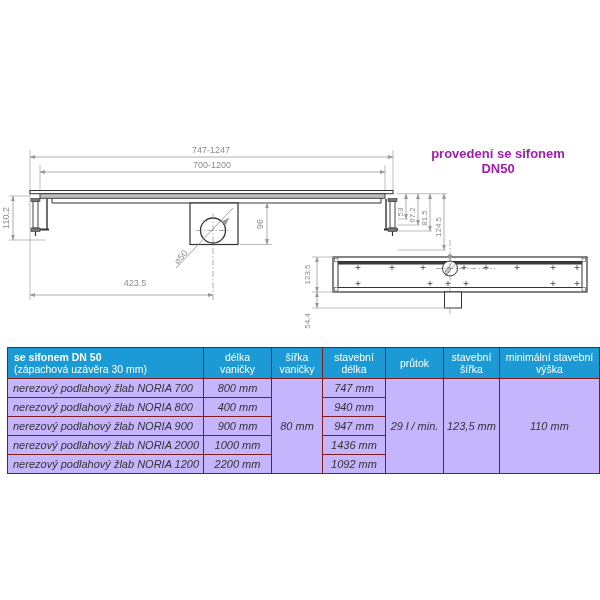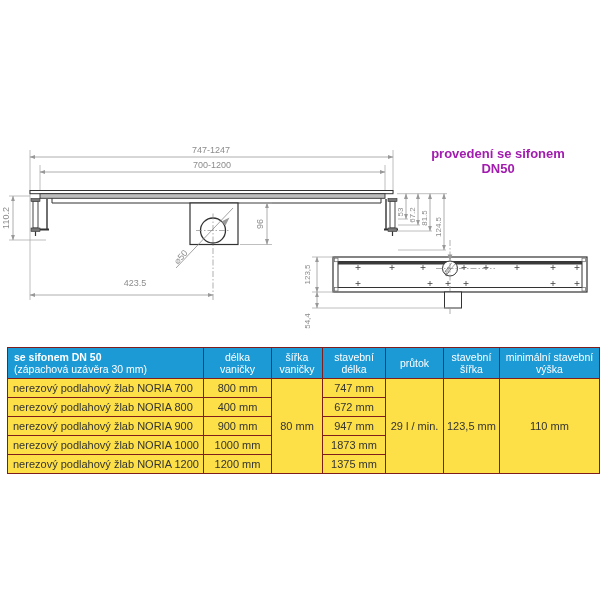--- a/index.html
+++ b/index.html
@@ -14,21 +14,21 @@
     font-size:13px;font-weight:bold;text-align:center;}
   
   #specTable{position:absolute;left:7px;top:347px;border-collapse:collapse;table-layout:fixed;
     font-size:11px;color:#333;}
   #specTable td,#specTable th{border:1px solid #7f1d1d;padding:0 3px;overflow:hidden;white-space:nowrap;}
   #specTable thead th{background:#1b9ad6;color:#ffffff;font-weight:normal;height:30px;
     font-size:10.5px;line-height:12px;text-align:center;vertical-align:middle;}
   #specTable thead th.titlecell{text-align:left;padding-left:6px;}
   #specTable thead .hl1{font-weight:bold;display:block;}
   #specTable thead .hl2{font-weight:normal;display:block;}
-  #specTable tbody td{height:18px;text-align:center;background:#fde047;}
+  #specTable tbody td{height:18px;text-align:center;background:#c4b5fd;font-style:italic;}
   #specTable tbody td.namecell{text-align:left;padding-left:5px;}
 </style>
 </head>
 <body>
 
 <div id="stage">
 
   <svg id="drawingSvg" width="600" height="342" viewBox="0 0 600 342">
     <defs>
       <marker id="arrG" viewBox="0 0 10 10" refX="9" refY="5" markerWidth="7.5" markerHeight="7.5" orient="auto-start-reverse">
@@ -233,32 +233,32 @@
         <td>800 mm</td>
         <td rowspan="5">80 mm</td>
         <td>747 mm</td>
         <td rowspan="5">29 l / min.</td>
         <td rowspan="5">123,5 mm</td>
         <td rowspan="5">110 mm</td>
       </tr>
       <tr>
         <td class="namecell">nerezový podlahový žlab NORIA 800</td>
         <td>400 mm</td>
-        <td>672 mm</td>
+        <td>940 mm</td>
       </tr>
       <tr>
         <td class="namecell">nerezový podlahový žlab NORIA 900</td>
         <td>900 mm</td>
         <td>947 mm</td>
       </tr>
       <tr>
-        <td class="namecell">nerezový podlahový žlab NORIA 1000</td>
+        <td class="namecell">nerezový podlahový žlab NORIA 2000</td>
         <td>1000 mm</td>
-        <td>1873 mm</td>
+        <td>1436 mm</td>
       </tr>
       <tr>
         <td class="namecell">nerezový podlahový žlab NORIA 1200</td>
-        <td>1200 mm</td>
-        <td>1375 mm</td>
+        <td>2200 mm</td>
+        <td>1092 mm</td>
       </tr>
     </tbody>
   </table>
 </div>
 
 </body></html>

